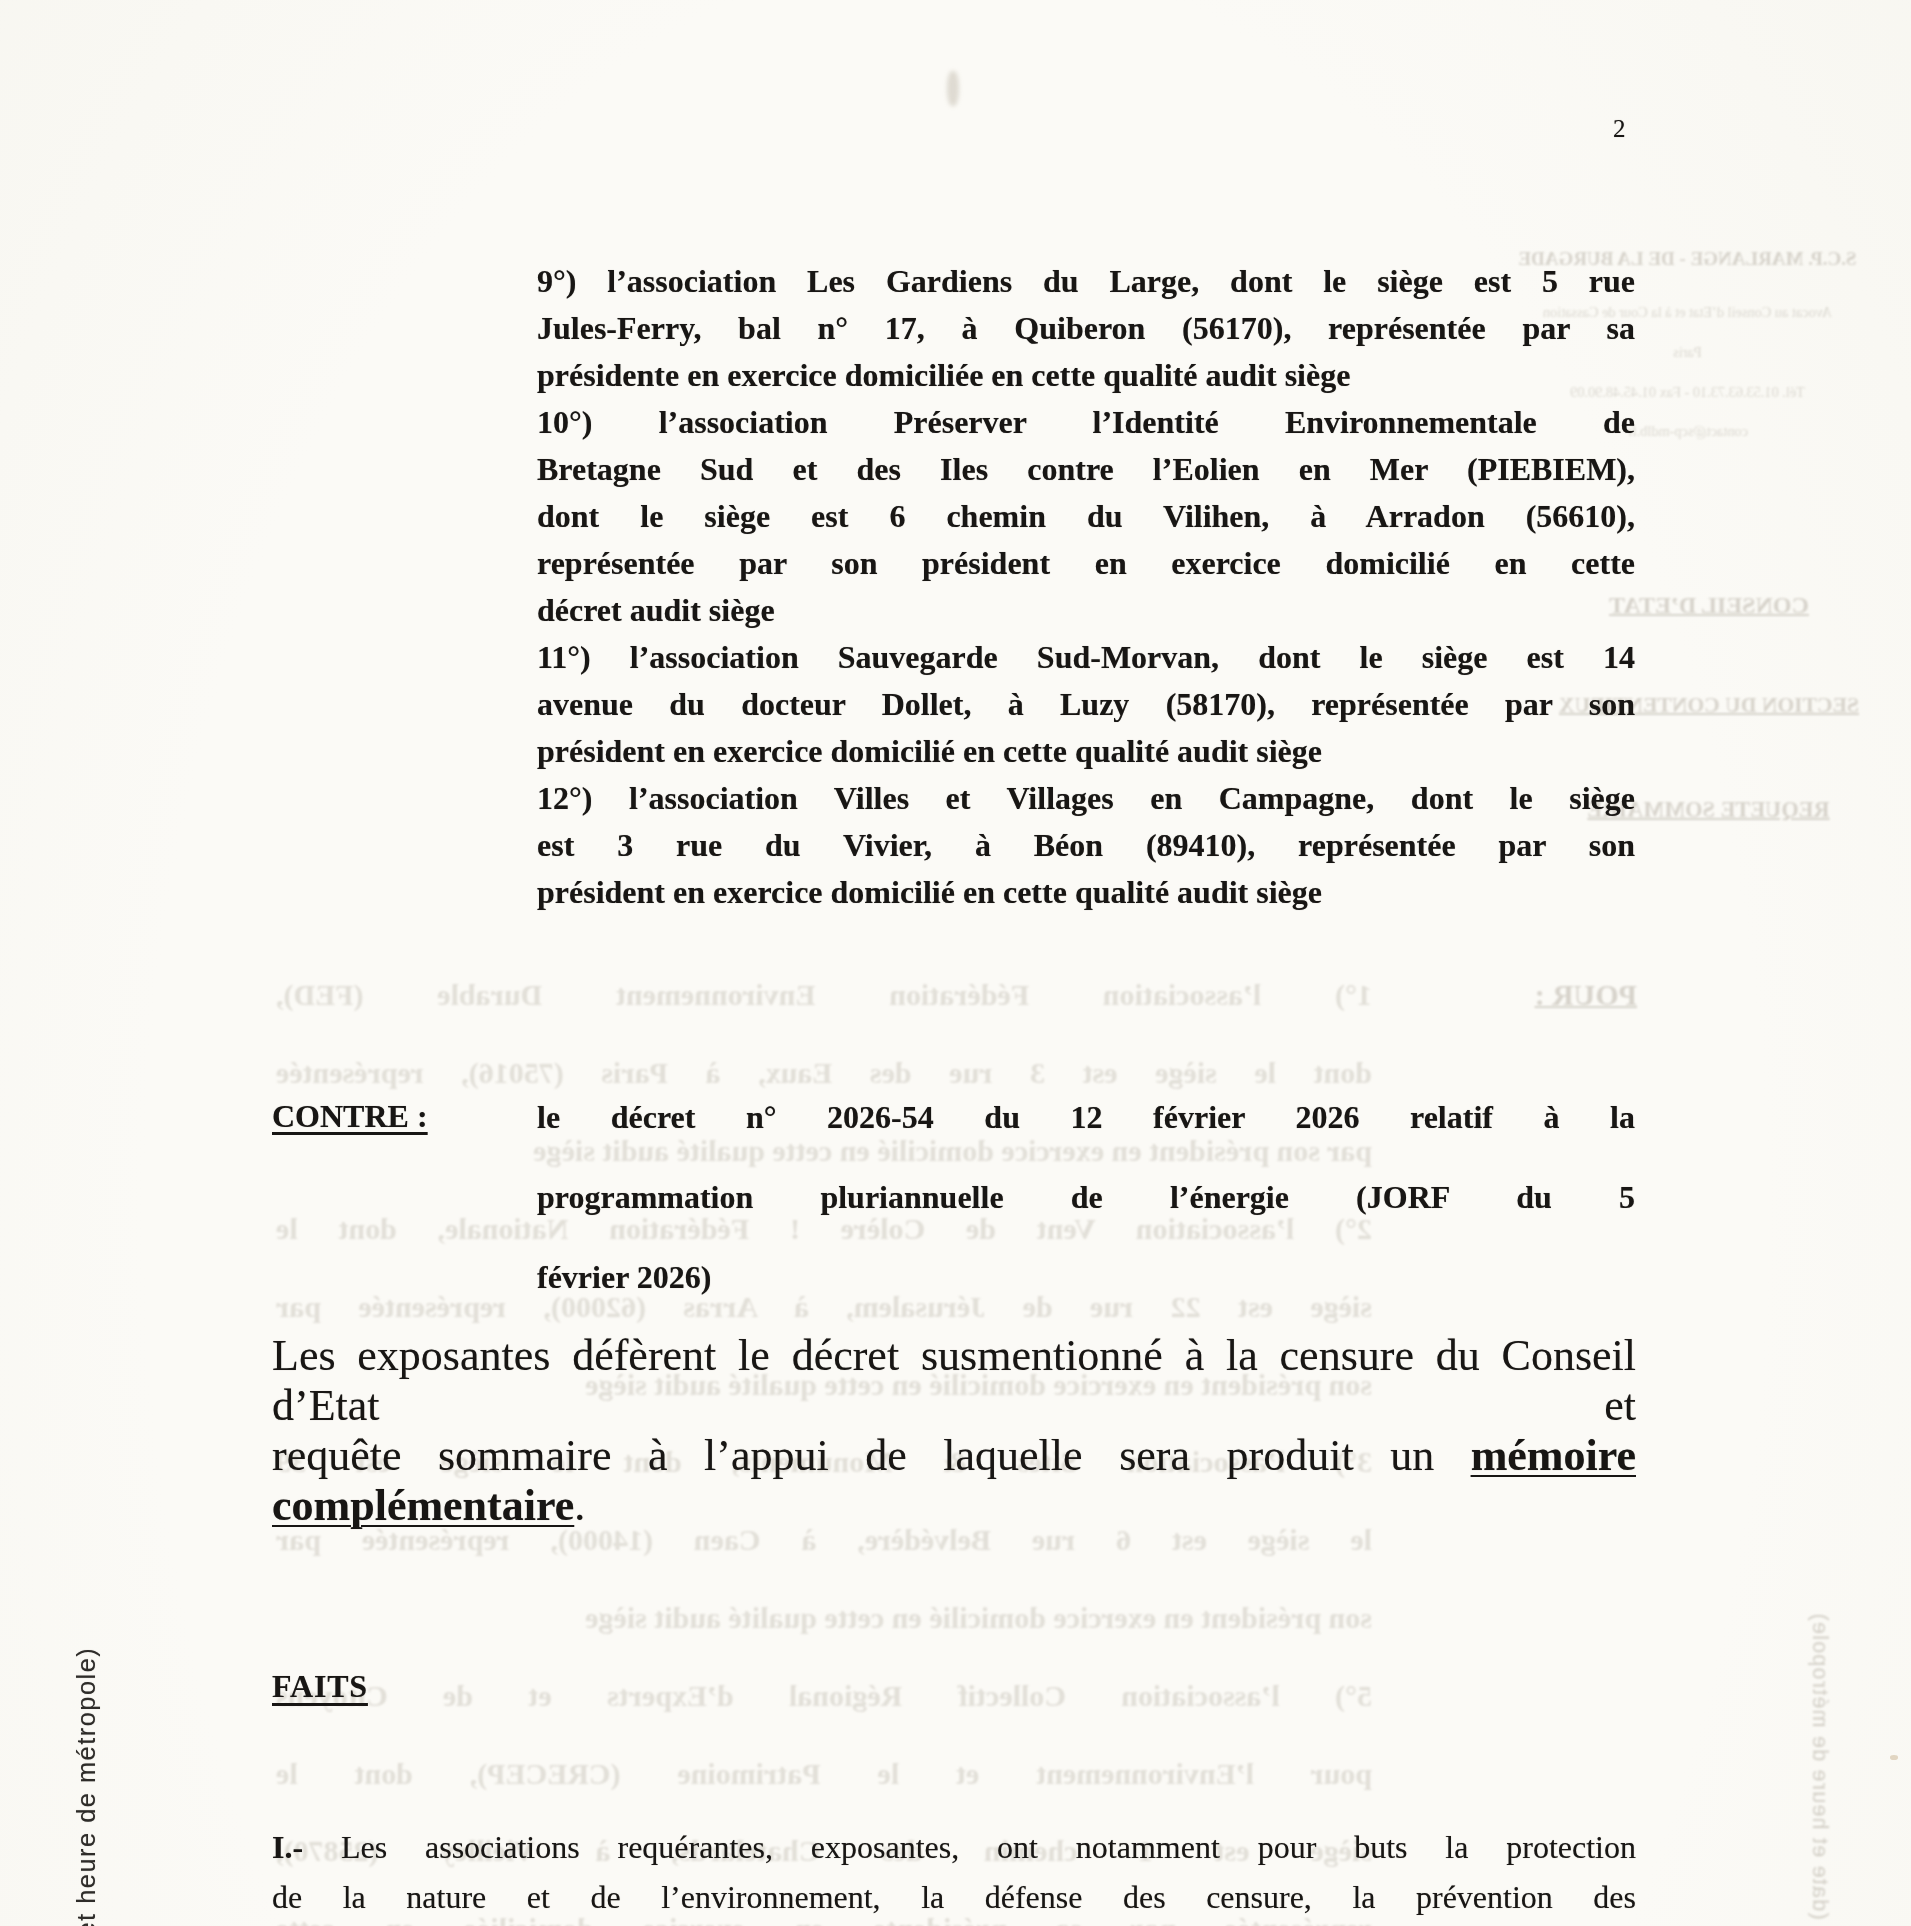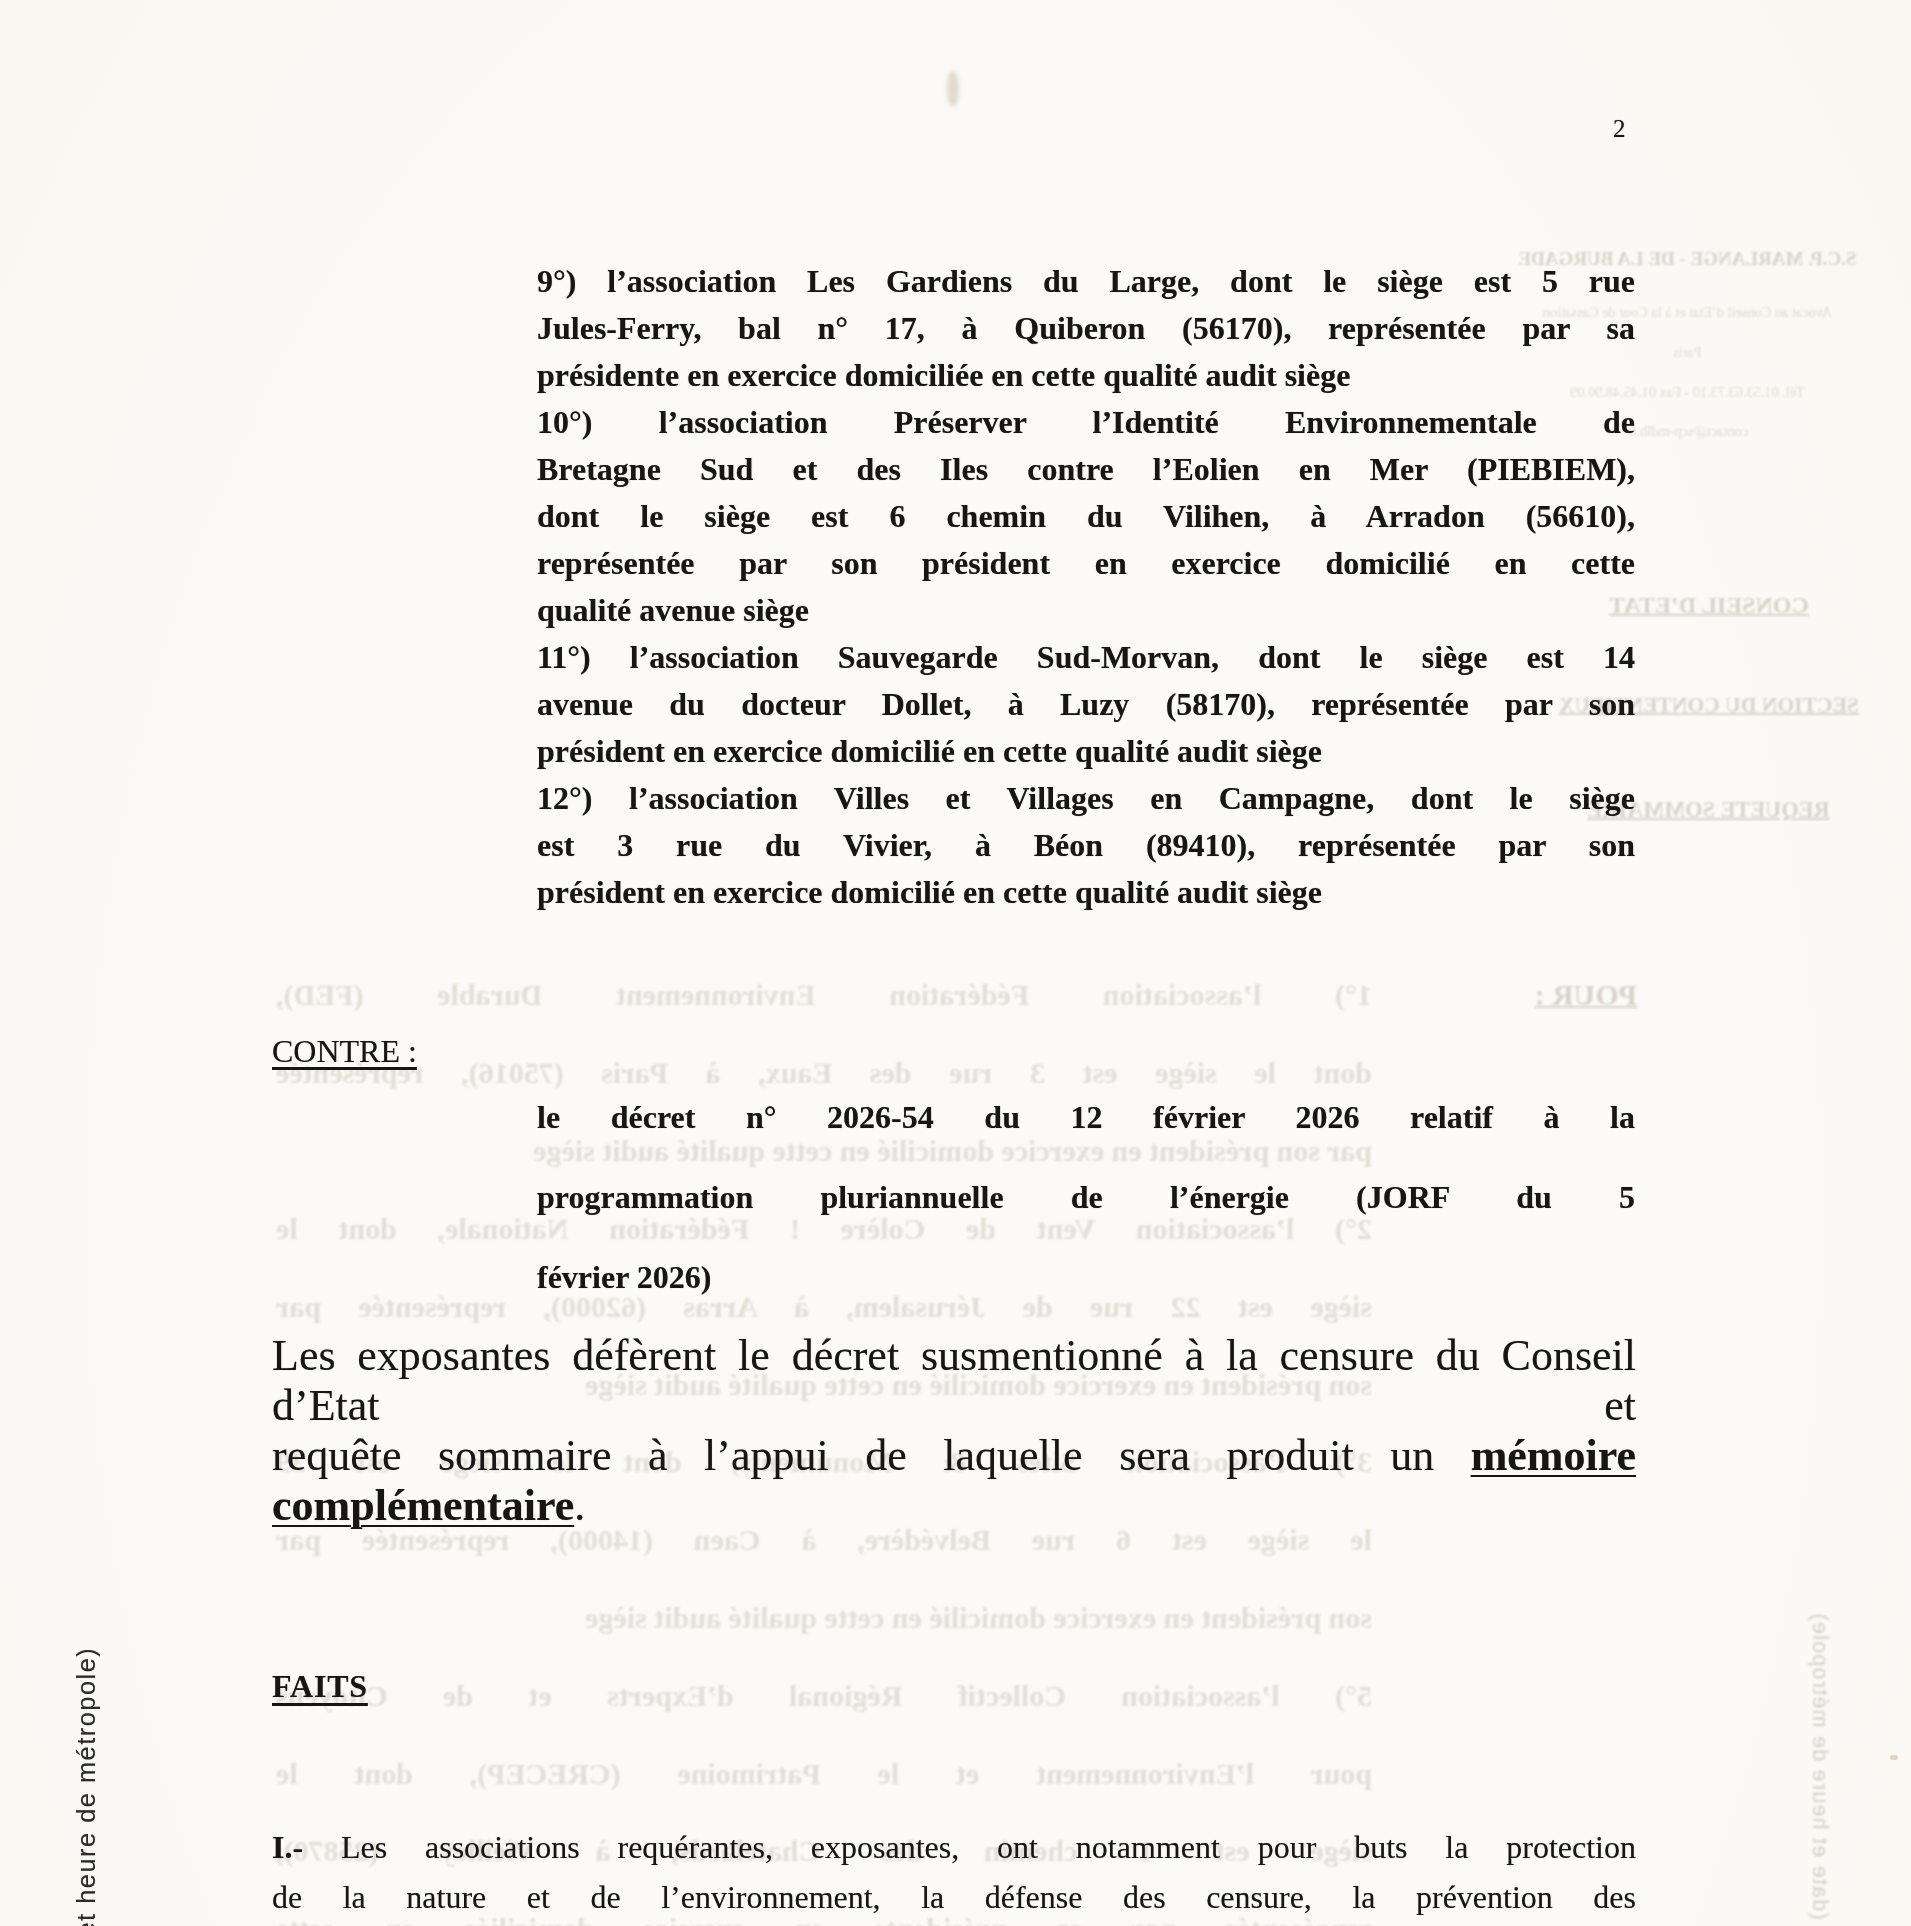--- a/index.html
+++ b/index.html
@@ -58,22 +58,22 @@
   .block { position: absolute; }
   .line  { width: 100%; }
   .jl { text-align: justify; text-align-last: justify; }
   .ll { text-align: right; text-align-last: left; }
 
   .list {
     left: 537px; top: 258px; width: 1098px;
     font-weight: bold; font-size: 32px; line-height: 47px;
   }
   .contre-label {
-    position: absolute; left: 272px; top: 1028px;
-    font-size: 32px; font-weight: normal; line-height: 47px;
+    position: absolute; left: 272px; top: 1093px;
+    font-size: 32px; font-weight: bold; line-height: 47px;
     text-decoration: underline; text-decoration-thickness: 2.7px; text-underline-offset: 5.4px;
   }
   .contre {
     left: 537px; top: 1077px; width: 1098px;
     font-weight: bold; font-size: 32px; line-height: 80px;
   }
   .intro {
     left: 272px; top: 1331px; width: 1364px;
     font-size: 44px; line-height: 50px;
   }
@@ -135,21 +135,21 @@
   <div class="stamp">CE 512882 - reçu le 18 févr. 2026 à 12:21 (date et heure de métropole)</div>
 
   <div class="block list ink">
     <div class="line jl">9°) l’association Les Gardiens du Large, dont le siège est 5 rue</div>
     <div class="line jl">Jules-Ferry, bal n° 17, à Quiberon (56170), représentée par sa</div>
     <div class="line ll">présidente en exercice domiciliée en cette qualité audit siège</div>
     <div class="line jl">10°) l’association Préserver l’Identité Environnementale de</div>
     <div class="line jl">Bretagne Sud et des Iles contre l’Eolien en Mer (PIEBIEM),</div>
     <div class="line jl">dont le siège est 6 chemin du Vilihen, à Arradon (56610),</div>
     <div class="line jl">représentée par son président en exercice domicilié en cette</div>
-    <div class="line ll">qualité avenue siège</div>
+    <div class="line ll">décret audit siège</div>
     <div class="line jl">11°) l’association Sauvegarde Sud-Morvan, dont le siège est 14</div>
     <div class="line jl">avenue du docteur Dollet, à Luzy (58170), représentée par son</div>
     <div class="line ll">président en exercice domicilié en cette qualité audit siège</div>
     <div class="line jl">12°) l’association Villes et Villages en Campagne, dont le siège</div>
     <div class="line jl">est 3 rue du Vivier, à Béon (89410), représentée par son</div>
     <div class="line ll">président en exercice domicilié en cette qualité audit siège</div>
   </div>
 
   <div class="contre-label ink">CONTRE :</div>
   <div class="block contre ink">

